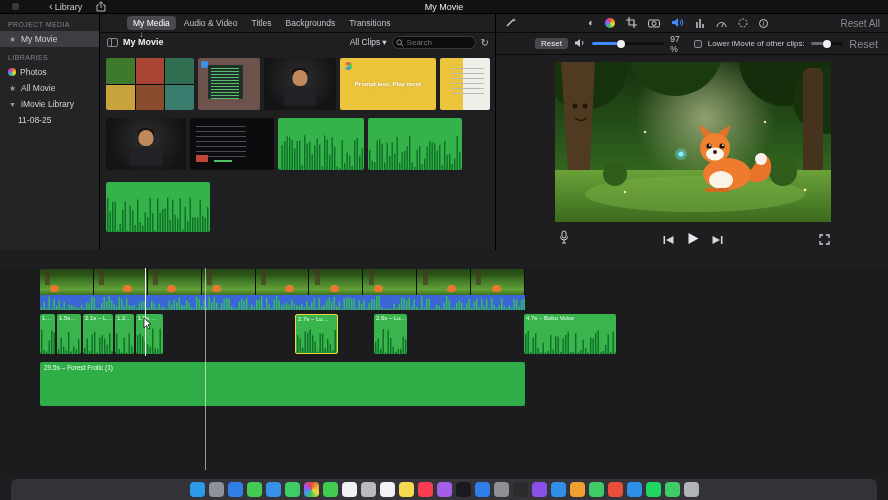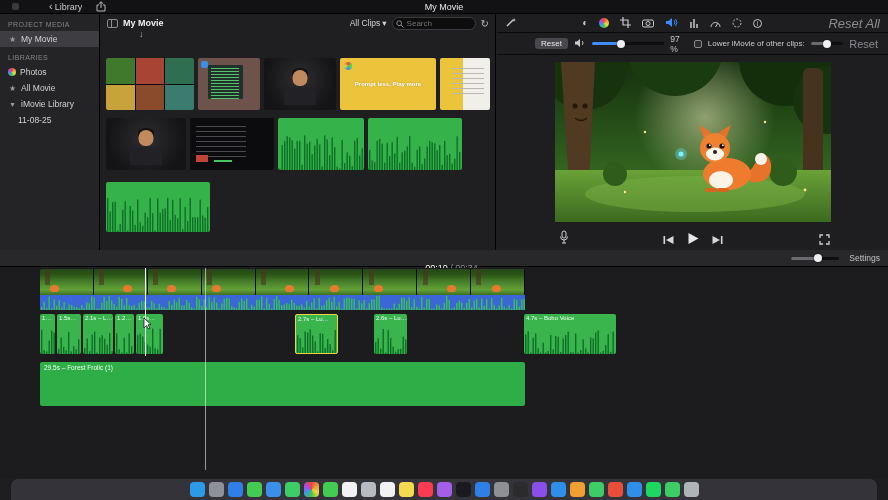--- a/index.html
+++ b/index.html
@@ -65,21 +65,21 @@
   .aud-thumb .wave { position:absolute; left:0; right:0; bottom:0; height:72%; }
 
   
   .inspector { position:absolute; top:14px; left:497px; width:391px; height:236px; background:#1e1e20; }
   .insp-icons { display:flex; align-items:center; height:19px; border-bottom:1px solid #0a0a0a; padding:0 8px; color:#c8c8cd; }
   .wand { margin-right:auto; }
   .icon-group { display:flex; align-items:center; gap:11px; margin-right:auto; }
   .glyph-icon { font-size:10px; color:#c8c8cd; line-height:10px; }
   .colorwheel { width:10px; height:10px; border-radius:50%; background:conic-gradient(#e84a3a,#e8a23a,#e8dc3a,#4ac44e,#3a9be8,#b04ae8,#e84a3a); }
   .circle-i { width:9px; height:9px; border:1px solid #c8c8cd; border-radius:50%; font-size:6.5px; display:flex; align-items:center; justify-content:center; color:#c8c8cd; }
-  .reset-all { font-size:13px; color:#8a8a90;font-style:italic; }
+  .reset-all { font-size:10px; color:#8a8a90; }
   .vol-row { display:flex; align-items:center; height:22px; border-bottom:1px solid #0a0a0a; padding-left:38px; font-size:8.5px; color:#c8c8cd; gap:6px; }
   .btn-auto { background:#48484c; color:#e8e8ec; border-radius:3px; padding:1px 6px; font-size:8px; }
   .slider { position:relative; height:3px; background:#0e0e10; border-radius:2px; }
   .slider .fill { position:absolute; left:0; top:0; bottom:0; background:#3f8cff; border-radius:2px; }
   .slider .knob { position:absolute; top:50%; transform:translate(-50%,-50%); width:8px; height:8px; background:#f0f0f2; border-radius:50%; box-shadow:0 0 2px rgba(0,0,0,.6); }
   .checkbox { width:8px; height:8px; border:1px solid #8a8a90; border-radius:2px; background:#2a2a2c; flex:none; }
   .lower-label { font-size:8px; white-space:nowrap; }
   .reset-link { font-size:11px; color:#8a8a90; margin-left:auto; margin-right:10px; }
 
   .viewer { position:absolute; left:58px; top:48px; width:276px; height:160px; background:#000; }
@@ -159,20 +159,27 @@
     <div class="side-item">
       <span class="sicon">▾</span>
       <span>iMovie Library</span>
     </div>
     <div class="side-item indent">
       <span>11-08-25</span>
     </div>
   </div>
 
   <div class="media">
+    <div class="tabs">
+      <div class="tab active">My Media</div>
+      <div class="tab">Audio &amp; Video</div>
+      <div class="tab">Titles</div>
+      <div class="tab">Backgrounds</div>
+      <div class="tab">Transitions</div>
+    </div>
     <div class="import-arrow">↓</div>
     <div class="media-header">
       <div class="panel-toggle"></div>
       <span class="mtitle">My Movie</span>
       <div class="filter">
         <span>All Clips</span>
         <span>▾</span>
       </div>
       <div class="searchwrap">
         <svg width="8" height="8">
@@ -493,32 +500,20 @@
             </svg></span>
       </div>
       <span class="fs-btn">
         <svg width="11" height="11">
             <path d="M1 4 L1 1 L4 1 M7 1 L10 1 L10 4 M10 7 L10 10 L7 10 M4 10 L1 10 L1 7" stroke="#cfcfd4" fill="none" stroke-width="1.3"></path>
           </svg>
       </span>
     </div>
   </div>
 
-  <div class="tl-bar">
-    <div class="tl-time">
-      <span class="cur">00:10</span><span class="sep"> / </span><span class="tot">00:34</span>
-    </div>
-    <div class="tl-right">
-      <div class="slider" style="width:48px">
-        <div class="fill" style="width:55%;background:#6a6a70"></div>
-        <div class="knob" style="left:55%"></div>
-      </div>
-      <span class="settings">Settings</span>
-    </div>
-  </div>
 
   <div class="tl-body">
     <div class="filmstrip">
         <div class="frame" style="--fx: 18%;"></div>
         <div class="frame" style="--fx: 55%;"></div>
         <div class="frame" style="--fx: 37%;"></div>
         <div class="frame" style="--fx: 19%;"></div>
         <div class="frame" style="--fx: 56%;"></div>
         <div class="frame" style="--fx: 38%;"></div>
         <div class="frame" style="--fx: 20%;"></div>

